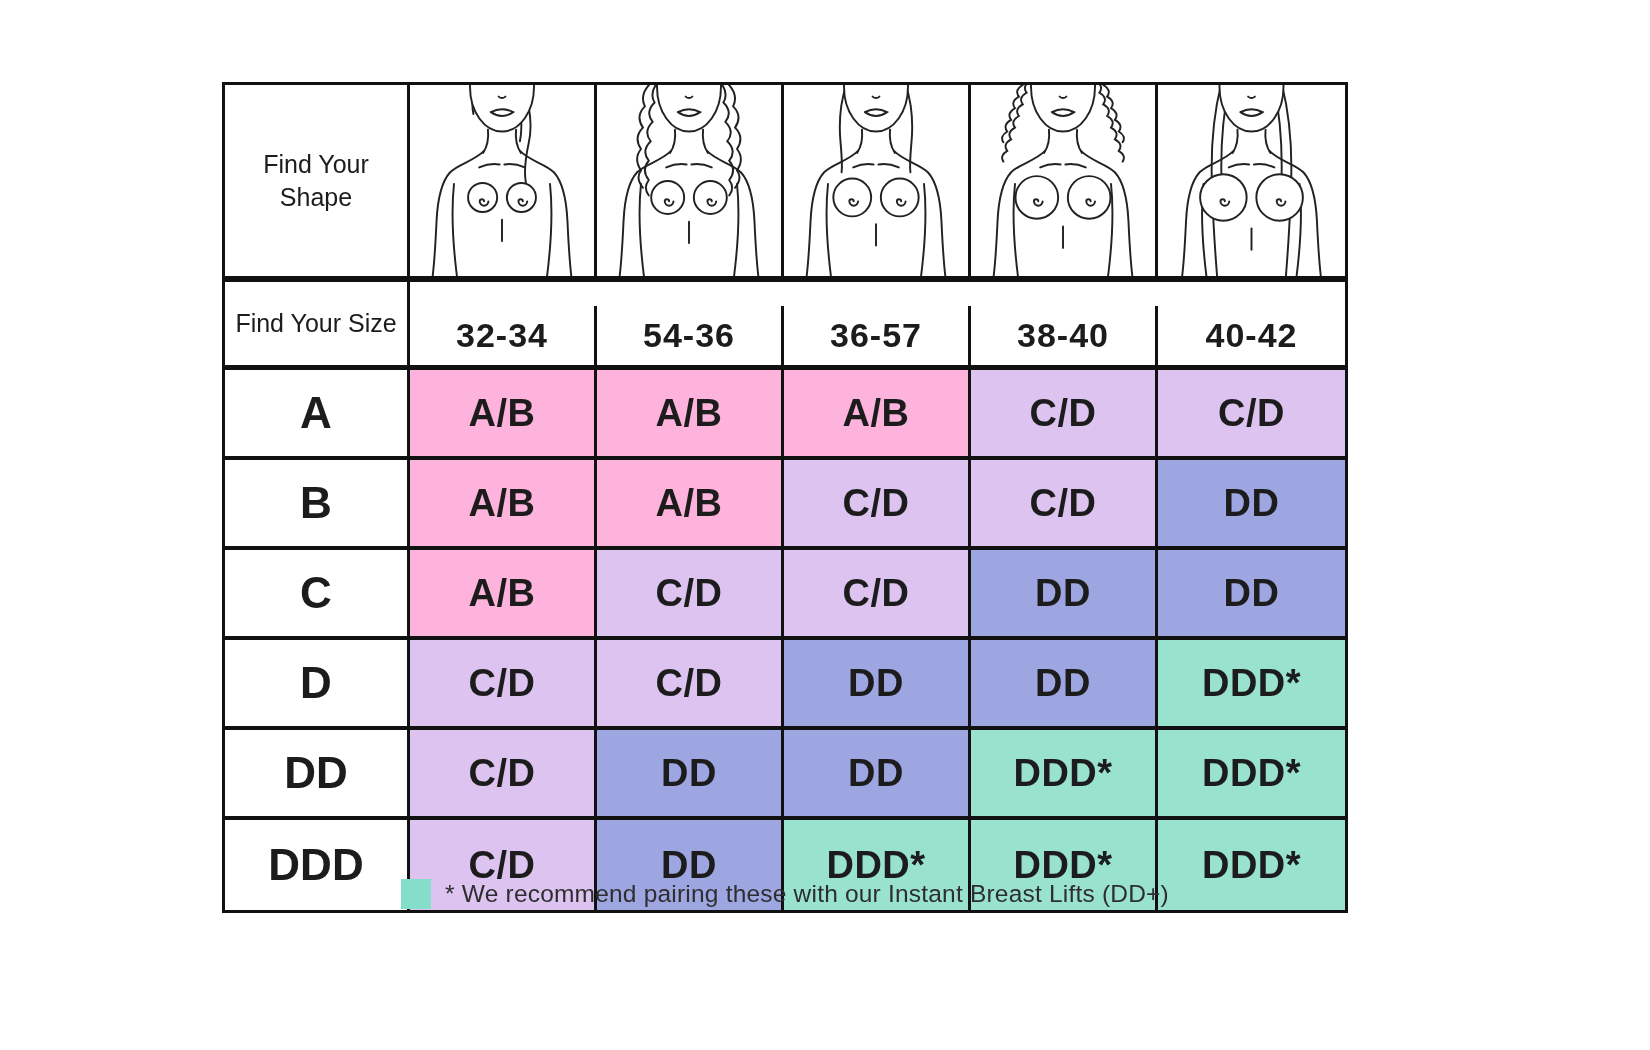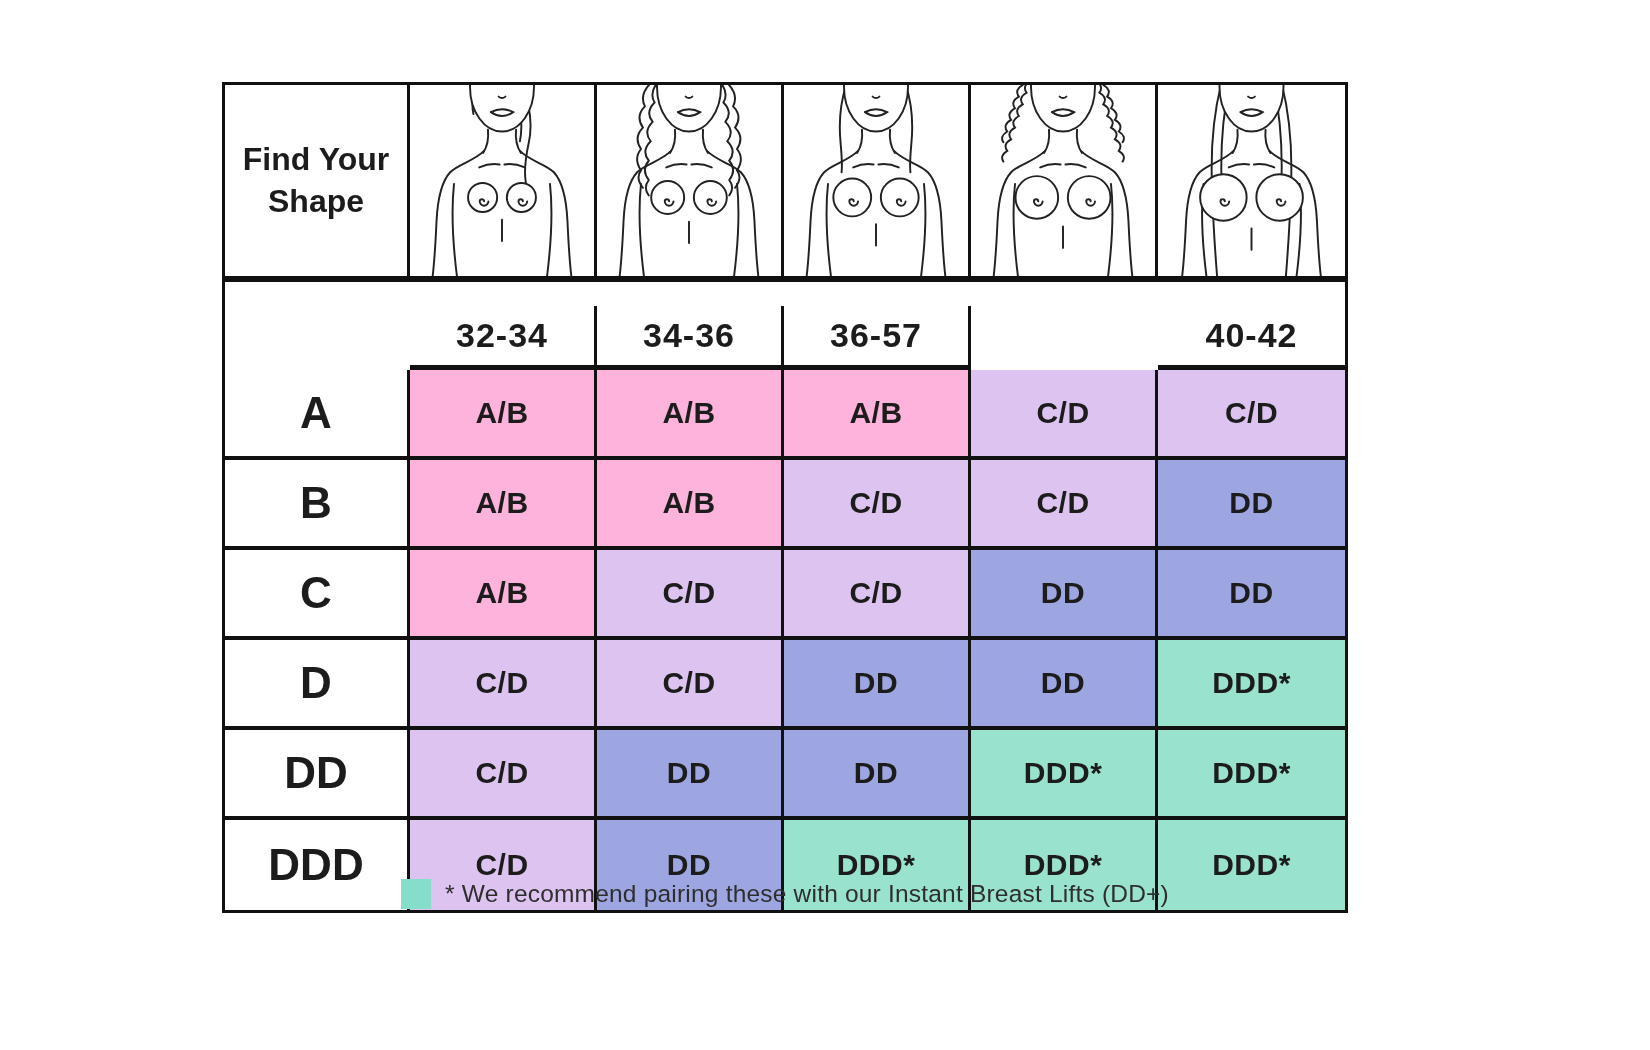--- a/index.html
+++ b/index.html
@@ -22,40 +22,43 @@
     border-bottom:4px solid #111;
     display:flex;align-items:center;justify-content:center;
     text-align:center;background:#fff;overflow:hidden;
   }
   .shape-header{grid-area:1 / 1;border-bottom-width:6px;}
   .size-header{grid-area:2 / 1;border-bottom-width:5px;}
   .figure-cell{border-bottom-width:6px;align-items:flex-end;padding:0;}
   .size-cell{border-bottom-width:5px;margin-top:24px;}
   .last-col{border-right:none;text-align:center;}
   .last-row{border-bottom:none;}
-  .hdr-text{font-weight:bold;font-size:32px;line-height:1.3;}
+  .hdr-text{font-weight:normal;font-size:25px;line-height:1.3;}
   .size-cell{font-size:34px;font-weight:600;letter-spacing:1px;}
   .label-cell{font-size:44px;font-weight:bold;}
-  .data-cell{font-size:30px;font-weight:600;letter-spacing:0.5px;}
+  .data-cell{font-size:38px;font-weight:600;letter-spacing:0.5px;}
   .figure-cell svg{width:100%;height:100%;display:block;}
   .footer{
     position:absolute;left:222px;top:879px;width:1126px;
     display:flex;align-items:center;justify-content:center;gap:14px;
   }
   .swatch{width:30px;height:30px;display:inline-block;}
   .note-text{font-size:24.5px;color:#2e2e2e;letter-spacing:0.2px;}
 </style>
 </head>
 <body>
 
 <div class="table">
   <div class="grid" id="grid">
     <div class="cell shape-header">
       <span class="hdr-text">Find Your Shape</span>
     </div>
+    <div class="cell size-header">
+      <span class="hdr-text">Find Your Size</span>
+    </div>
 
   <div class="cell figure-cell" style="grid-area: 1 / 2;">
         <svg viewBox="0 0 187 197" preserveAspectRatio="xMidYMax meet">
   <g fill="none" stroke="#222" stroke-width="2" stroke-linecap="round">
     <path d="M113,-4 C121,16 126,38 121,60 C118,74 116,88 118,100 C119,106 120,112 119,118"></path>
             <path d="M106,-2 C112,18 116,38 112,58"></path>
             <path d="M67,-4 C63,8 62,20 64,30"></path>
     <ellipse cx="93.5" cy="2" rx="33" ry="46" fill="#fff"></ellipse>
     <path d="M90,12 q3.5,3 7,0"></path>
     <path d="M82,28 Q93.5,22 105,28 Q93.5,36 82,28"></path>
@@ -171,22 +174,23 @@
             <path d="M96,82 c6,-1 14,0 21,3"></path>
     <circle cx="64.5" cy="116" r="24" fill="#fff"></circle>
     <circle cx="122.5" cy="116" r="24" fill="#fff"></circle>
     <path d="M70.5,120 a4.5,4.5 0 1 1 -9,0 a2.2,2.2 0 1 1 4.5,0"></path>
             <path d="M128.5,120 a4.5,4.5 0 1 1 -9,0 a2.2,2.2 0 1 1 4.5,0"></path>
     <path d="M93.5,148 V170"></path>
   </g>
         </svg>
       </div>
       <div class="cell size-cell" style="grid-area: 2 / 2;">32-34</div>
-      <div class="cell size-cell" style="grid-area: 2 / 3;">34-36</div>
+      <div class="cell size-cell" style="grid-area: 2 / 3;">54-36</div>
       <div class="cell size-cell" style="grid-area: 2 / 4;">36-57</div>
+      <div class="cell size-cell" style="grid-area: 2 / 5;">38-40</div>
       <div class="cell size-cell last-col" style="grid-area: 2 / 6;">40-42</div>
       <div class="cell label-cell" style="grid-area: 3 / 1;">A</div>
       <div class="cell data-cell" style="grid-area: 3 / 2; background: rgb(253, 179, 220);">A/B</div>
       <div class="cell data-cell" style="grid-area: 3 / 3; background: rgb(253, 179, 220);">A/B</div>
       <div class="cell data-cell" style="grid-area: 3 / 4; background: rgb(253, 179, 220);">A/B</div>
       <div class="cell data-cell" style="grid-area: 3 / 5; background: rgb(220, 195, 240);">C/D</div>
       <div class="cell data-cell last-col" style="grid-area: 3 / 6; background: rgb(220, 195, 240);">C/D</div>
       <div class="cell label-cell" style="grid-area: 4 / 1;">B</div>
       <div class="cell data-cell" style="grid-area: 4 / 2; background: rgb(253, 179, 220);">A/B</div>
       <div class="cell data-cell" style="grid-area: 4 / 3; background: rgb(253, 179, 220);">A/B</div>

